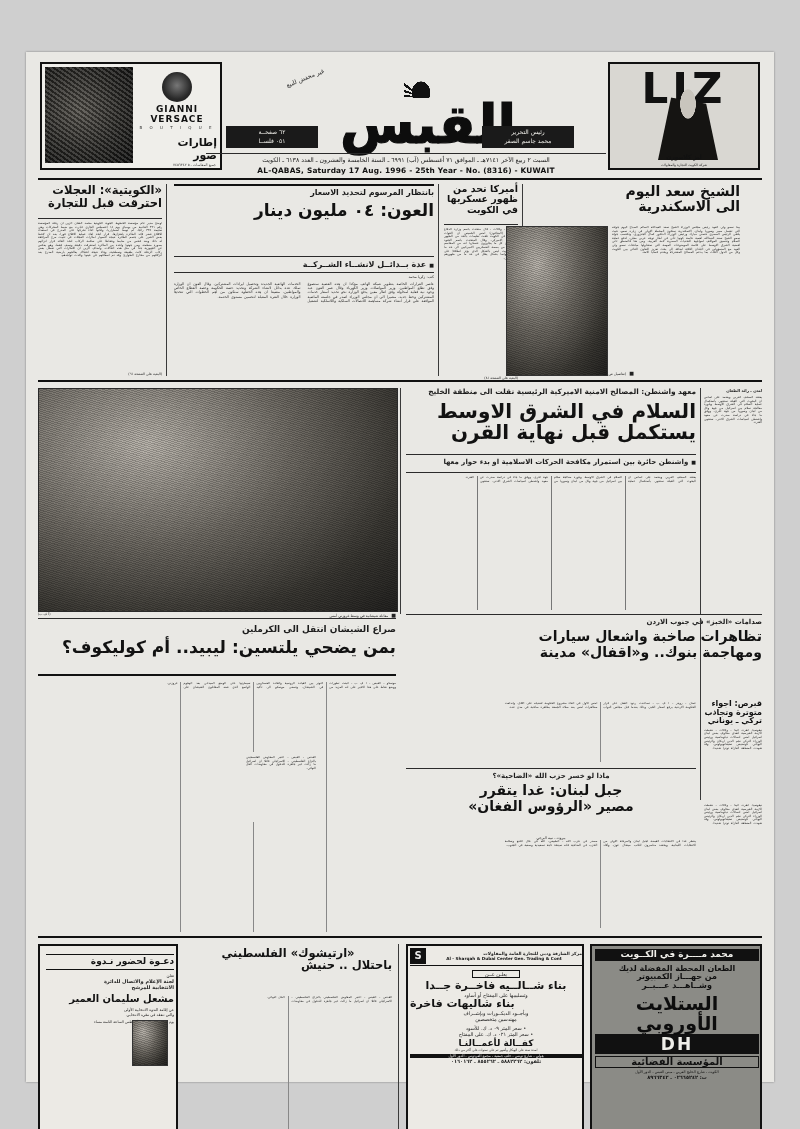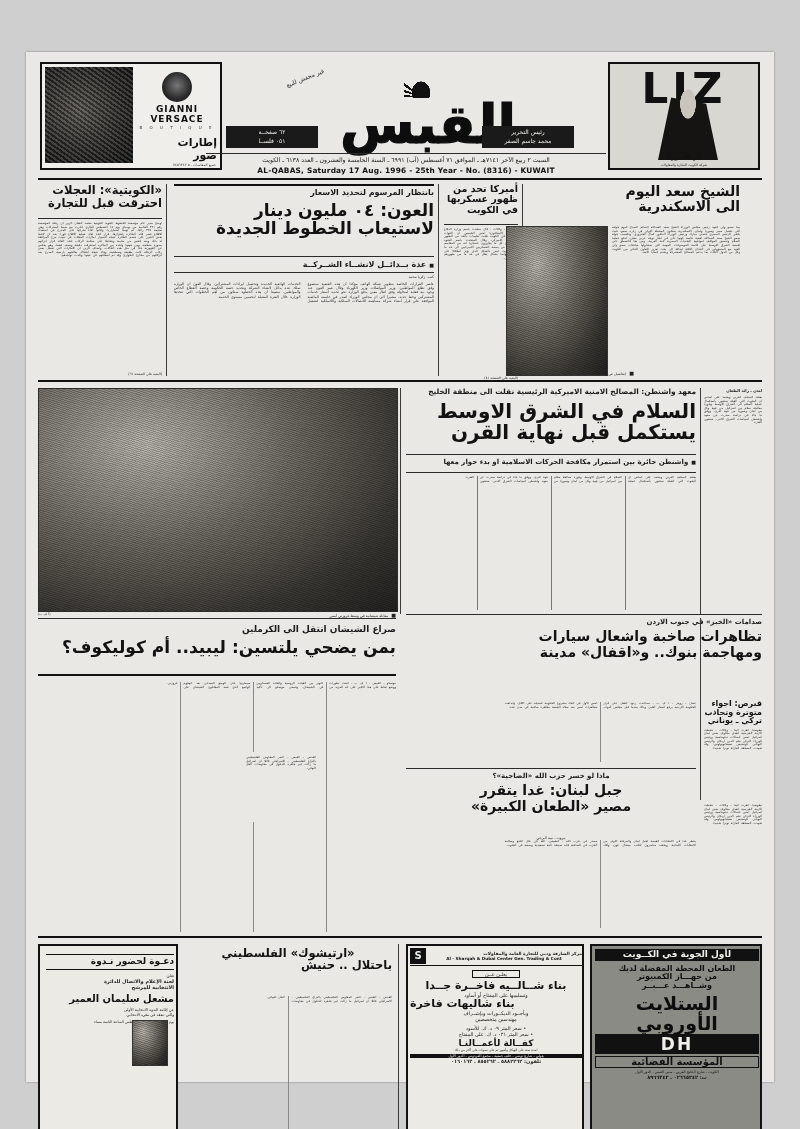--- a/index.html
+++ b/index.html
@@ -150,21 +150,20 @@
       <div class="hrule" style="left:0;top:34px;width:124px;"></div>
       <div class="body-txt" style="position:absolute;top:38px;left:0;width:124px;height:142px;">أوضح مدير عام مؤسسة الخطوط الجوية الكويتية محمد الفغان الزين ان رحلة المؤسسة رقم ٣٦١ القادمة من بومباي يوم ١٤ اغسطس الجاري غادرت مع ضبط المحركات وهي سليمة ٣٣٨ راكبا. لم تهبط اضطراريا، ولكنها اثناء تحركها على المدرج في استعداد للاقلاع شعر قائد الطائرة باهتزازها. قرار اتخذ لغاء عملية الاقلاع فورا، بعد ان لاحظ بعض الشرر على جسم الطائرة نتيجة لانصهار اطارات العجلات في تثبيت مرج المرافقة له ذلك وبعد فحص من ضابط وحفاظا على سلامة الركاب اتخذ القائد قرار انزالهم بصورة منظمة، ومن جهتها واحدة من الطائرة استغرقت دقيقة ونصف فقط، وهو يعكس عن الجهوزية جدا في مثل هذه الحالات. واضاف الزين ان الاطارات التي تعطل بعض ركاب الرحلة كانت طفيفة وسطحية، وجاء نتيجة احتكاك يعالجهم بارضية المدرج بعد انزلاقهم من مخارج الطوارئ وقد تم اسعافهم في حينها واكدت تواجدهم.</div>
       <div class="cap ar" style="position:absolute;bottom:-2px;right:0;font-size:3.4px;">(البقية على الصفحة ١٦)</div>
     </div>
     <div class="colrule" style="left:140px;top:132px;height:192px;"></div>
 
     <div class="blk" style="left:148px;top:132px;width:260px;height:192px;">
       <div class="hrule thick" style="left:0;top:0;width:260px;"></div>
       <div class="kick ar" style="margin-top:4px;">بانتظار المرسوم لتحديد الاسعار</div>
       <div class="hl hl-l ar" style="margin-top:3px;">العون: ٤٠ مليون دينار</div>
-      <div class="hl hl-l ar">لاستيعاب الخطوط الجديدة</div>
       <div class="hrule" style="left:0;top:72px;width:260px;"></div>
       <div class="kick ar sp" style="position:absolute;top:76px;left:0;width:260px;">
         <span class="bullet"></span><span>عدة بــدائــل لانشــاء الشــركــة</span>
       </div>
       <div class="hrule" style="left:0;top:88px;width:260px;"></div>
       <div class="cap ar" style="position:absolute;top:91px;right:0;font-size:3.6px;">كتب: زكريا محمد</div>
       <div class="body-txt s4" style="position:absolute;top:98px;left:0;width:260px;height:92px;column-count:2;column-gap:7px;">عاصر القرارات الخاصة بتطوير شبكة الهاتف مؤكدا ان هذه القضية ستصوغ وفق تطلع المواطنين. وزير المواصلات وزير الكهرباء وقال عمر العون عبد وجود نية فعلية لمحاولة وفق اطار معين يدفع الوزارة نحو تحديد اسعار خدمات المشتركين وخط جديد، مشيرا الى ان مجلس الوزراء اصدر في جلسته الماضية الموافقة على قرار انشاء شركة مساهمة للاتصالات السلكية واللاسلكية لتشغيل الخدمات الهاتفية الجديدة وتحصيل ايرادات المشتركين. وقال العون ان الوزارة تملك عدة بدائل لانشاء الشركة وتحديد حصة الحكومة وحصة القطاع الخاص والمواطنين، مضيفا ان هذه الخطوة ستكون من اهم الخطوات التي تتخذها الوزارة خلال الفترة المقبلة لتحسين مستوى الخدمة.</div>
     </div>
     <div class="colrule" style="left:412px;top:132px;height:192px;"></div>
 
@@ -246,21 +245,21 @@
 
     <div class="blk" style="left:12px;top:630px;width:358px;height:250px;">
       <div class="body-txt" style="width:358px;height:250px;column-count:5;column-gap:6px;column-rule:1px solid #888;">موسكو ـ القبس ـ أ ف ب ـ اثبتت تطورات ووضع نقاط على هذا الاخير على انه المزيد من التوتر بين القيادة الروسية والقادة العسكريين في الشيشان. وتسعى موسكو الى تأكيد سيطرتها على الوضع الميداني بعد الهجوم الواسع الذي شنه المقاتلون الشيشان على غروزني.</div>
     </div>
 
 
     <div class="hrule" style="left:380px;top:716px;width:290px;"></div>
     <div class="blk" style="left:380px;top:720px;width:290px;height:60px;">
       <div class="kick ar" style="font-size:7px;text-align:center;">ماذا لو خسر حزب الله «الضاحية»؟</div>
       <div class="hl hl-m ar" style="margin-top:3px;text-align:center;">جبل لبنان: غدا يتقرر</div>
-      <div class="hl hl-m ar" style="text-align:center;">مصير «الطعان الكبيرة»</div>
+      <div class="hl hl-m ar" style="text-align:center;">مصير «الرؤوس الفغان»</div>
     </div>
     <div class="blk" style="left:380px;top:784px;width:290px;height:96px;">
       <div class="cap ar" style="font-size:3.6px;text-align:center;">بيروت ـ نبيه البرجي</div>
       <div class="body-txt" style="width:290px;height:88px;column-count:3;column-gap:6px;column-rule:1px solid #888;">ينتظر غدا في الانتخابات القبضة لجبل لبنان والمرحلة الاولى من الانتخابات اللبنانية، ويحشد مناصرون للنائب ميشال عون، وأفاد مصدر في حزب الله ـ الطبيعي، الله في حال اقتنع وسلامة الحزب في الضاحية فانه سيتخذ ثابتة تصعيدية وصعبة في الجنوب.</div>
     </div>
 
     <div class="blk" style="left:678px;top:752px;width:58px;height:128px;">
       <div class="body-txt" style="height:128px;">نيقوسيا، انقرة، اثينا ـ وكالات ـ نشطت الازمة القبرصية لتغذي مخاوف بعض لبنان اسرائيل امس اتصالات دبلوماسية ورئيس الوزراء التركي نجم الدين اربكان والرئيس اليوناني كوستيس ستيفانوبولوس. وقد شهدت المنطقة العازلة توترا شديدا.</div>
     </div>
 
@@ -308,21 +307,21 @@
         <div class="cap ar" style="font-size:5px;text-align:center;">• سعر المتر ١٢٠ د. ك. على المفتاح</div>
         <div class="hl ar" style="font-size:9px;text-align:center;margin-top:2px;">كفــالة لأعمــالنـا</div>
         <div class="cap ar" style="font-size:3.2px;text-align:center;">لمدة سنة على الهيكل وأشهر ثم على سنوات على أكثر من ذلك</div>
         <div class="cap ar" style="font-size:3.6px;text-align:center;margin-top:2px;background:#111;color:#eee;">هولي ـ شارع تونس ـ خلف جمعية ـ مجمع الفردوس ـ الدور الأول</div>
         <div class="cap ar" style="font-size:5px;text-align:center;font-weight:bold;">تلفون: ٢٦٢٢٨٨٥ ـ ٢٦٢٥٥٨ ـ ٢٦١٠٦١٠</div>
       </div>
     </div>
 
     <div class="adbox" style="left:564px;top:892px;width:172px;height:188px;background:#8b8b86;">
       <div style="position:absolute;left:3px;top:3px;width:164px;">
-        <div class="hl ar" style="font-size:9px;text-align:center;background:#111;color:#f0efea;padding:1px 0;">لأول الجوية في الكــويت</div>
+        <div class="hl ar" style="font-size:9px;text-align:center;background:#111;color:#f0efea;padding:1px 0;">محمد مــــرة في الكــويت</div>
         <div class="hl ar" style="font-size:8px;text-align:center;margin-top:4px;color:#111;">الطعان المحطة المفضلة لديك</div>
         <div class="hl ar" style="font-size:8px;text-align:center;color:#111;">من جهـــاز الكمبيوتر</div>
         <div class="hl ar" style="font-size:8px;text-align:center;color:#111;">وشــاهـــد عـــبــر</div>
         <div class="hl ar" style="font-size:19px;text-align:center;margin-top:2px;color:#0d0d0d;">الستلايت الأوروبي</div>
         <div style="font-size:17px;font-weight:bold;text-align:center;background:#111;color:#efeee9;letter-spacing:2px;">DH</div>
         <div class="hl ar" style="font-size:10px;text-align:center;border:1px solid #111;margin-top:2px;color:#111;">المؤسسة الفضائية</div>
         <div class="cap ar" style="font-size:3.6px;text-align:center;margin-top:2px;color:#111;">الكويت ـ شارع الخليج العربي ـ مبنى القبس ـ الدور الأول</div>
         <div class="cap ar" style="font-size:5px;text-align:center;font-weight:bold;color:#111;">ت: ٢٤٢٥٦٦٢٠ ـ ٢٤٣٦٦٩٨</div>
       </div>
     </div>

